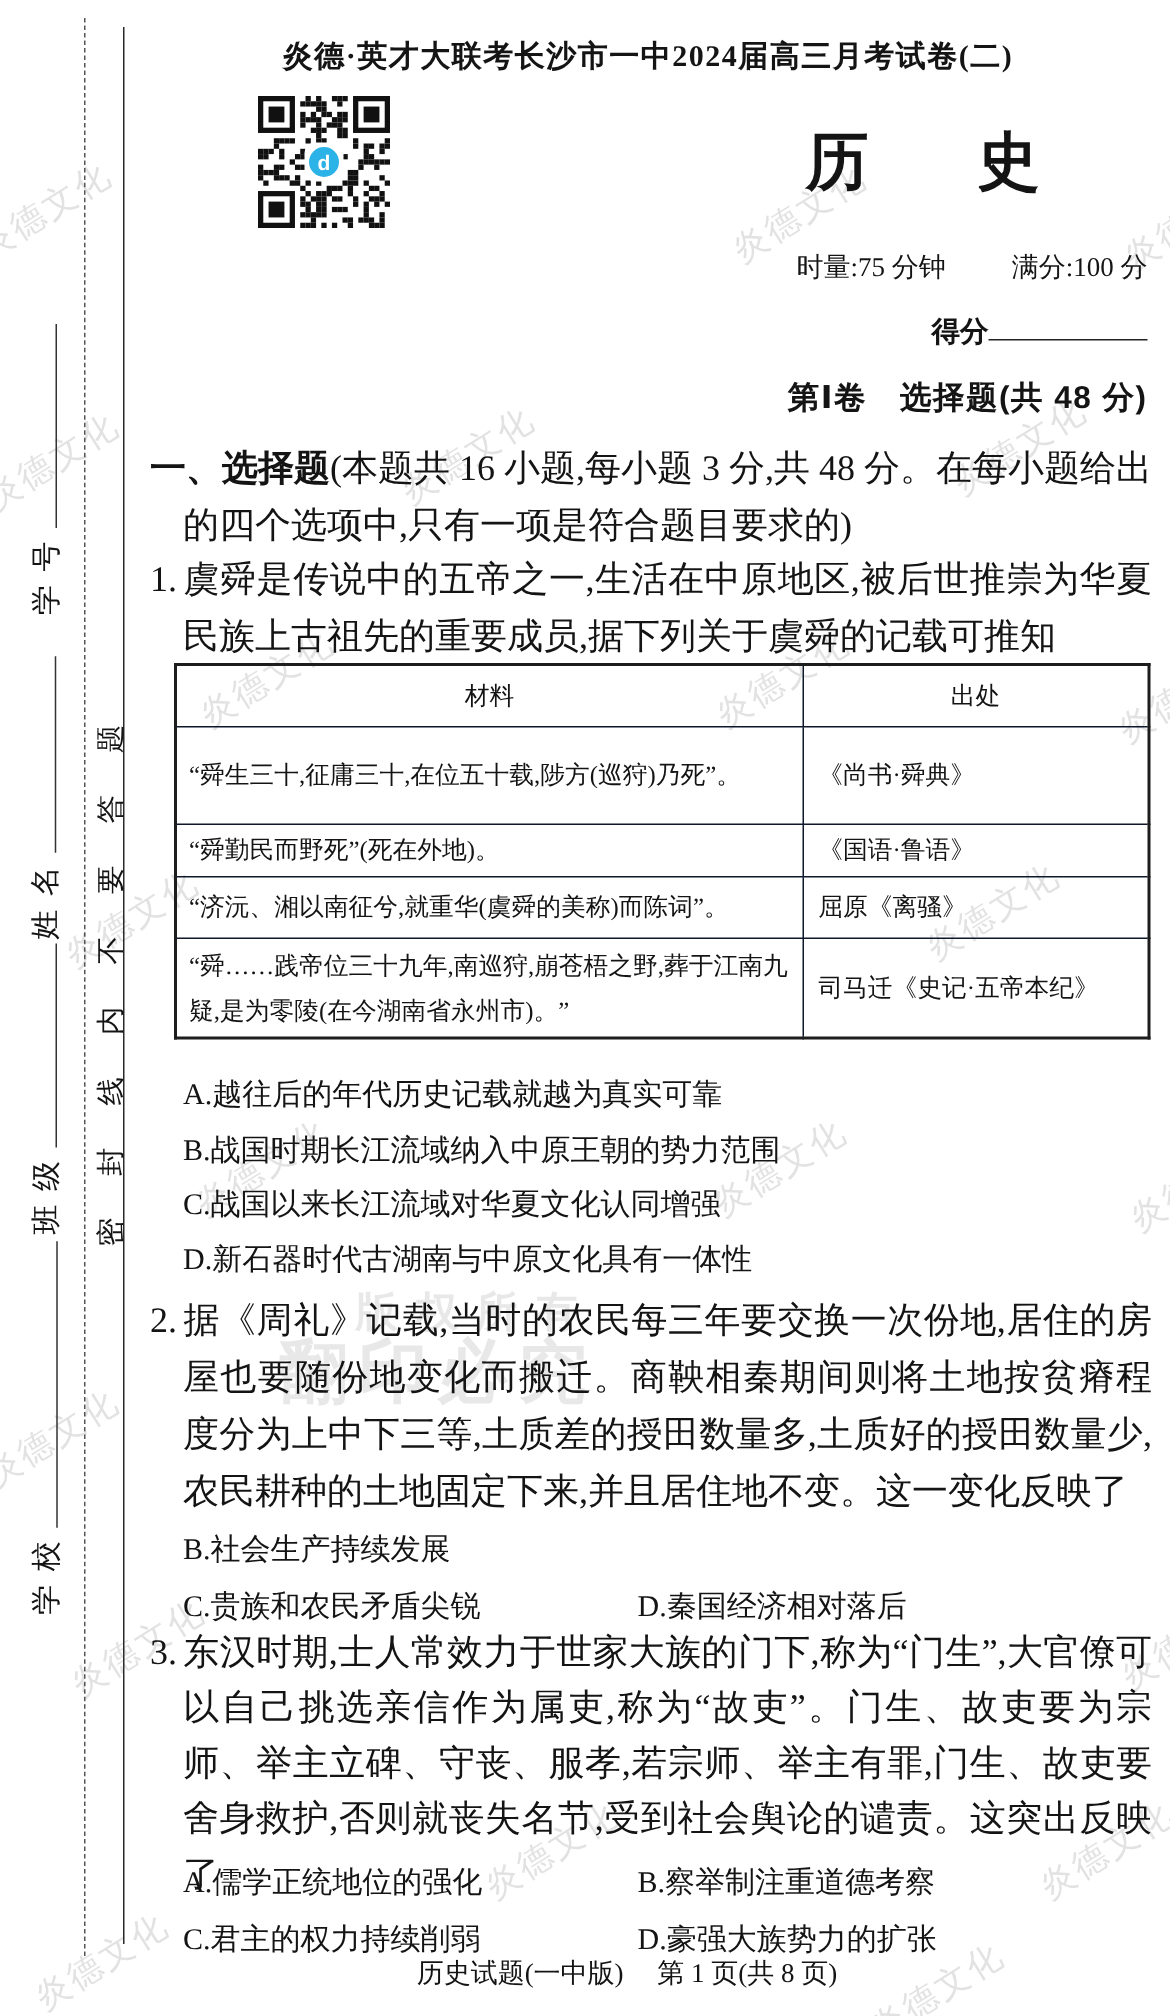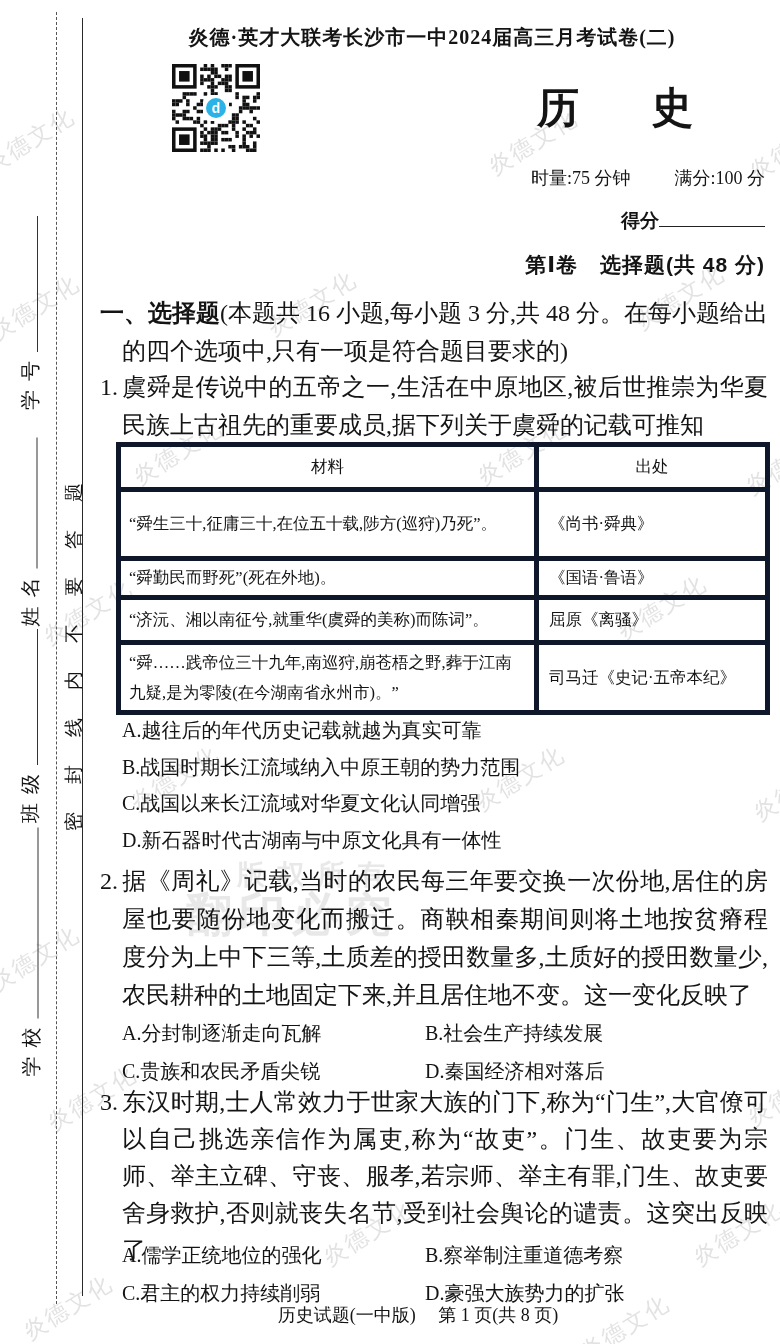--- a/index.html
+++ b/index.html
@@ -39,21 +39,21 @@
   
   .sec-title{position:absolute;left:100px;top:251px;width:665px;text-align:right;font-size:21px;font-weight:bold;
              font-family:"Liberation Sans","DejaVu Sans",sans-serif;letter-spacing:1px;}
   .hang{position:absolute;left:100px;width:668px;font-size:24px;line-height:38px;
         text-align:justify;padding-left:22px;text-indent:-22px;box-sizing:border-box;}
   .bold-sans{font-family:"Liberation Sans","DejaVu Sans",sans-serif;font-weight:bold;}
   .qnum{padding-right:4px;}
   
   table.src{position:absolute;left:116px;top:442px;width:649px;border-collapse:collapse;
             font-size:16.5px;line-height:30px;table-layout:fixed;}
-  table.src th,table.src td{border:5px solid #0f172a;padding:0 8px;vertical-align:middle;font-weight:normal;}
+  table.src th,table.src td{border:1px solid #0f172a;padding:0 8px;vertical-align:middle;font-weight:normal;}
   table.src{border:2px solid #1d1d1d;}
   table.src th{text-align:center;height:40px;}
   table.src td.c2{padding-left:10px;}
   table.src tr.r1 td{height:64px;}
   table.src tr.r2 td{height:34px;}
   table.src tr.r3 td{height:40px;}
   table.src tr.r4 td{height:65px;}
   
   .opts1{position:absolute;left:100px;top:712px;width:668px;font-size:20px;line-height:36.5px;padding-left:22px;box-sizing:border-box;}
   .opt-2col{position:absolute;left:100px;width:668px;font-size:20px;line-height:38px;padding-left:22px;box-sizing:border-box;}
@@ -351,21 +351,20 @@
     <div>A.越往后的年代历史记载就越为真实可靠</div>
     <div>B.战国时期长江流域纳入中原王朝的势力范围</div>
     <div>C.战国以来长江流域对华夏文化认同增强</div>
     <div>D.新石器时代古湖南与中原文化具有一体性</div>
   </div>
 
   <div class="hang" style="top:862px"><span class="qnum">2.</span><span>据《周礼》记载,当时的农民每三年要交换一次份地,居住的房屋也要随份地变化而搬迁。商鞅相秦期间则将土地按贫瘠程度分为上中下三等,土质差的授田数量多,土质好的授田数量少,农民耕种的土地固定下来,并且居住地不变。这一变化反映了</span></div>
 
   <div class="opt-2col" style="top:1014px">
     <div class="opt-row">
-      <span class="l">A.分封制逐渐走向瓦解</span>
       <span>B.社会生产持续发展</span>
     </div>
     <div class="opt-row">
       <span class="l">C.贵族和农民矛盾尖锐</span>
       <span>D.秦国经济相对落后</span>
     </div>
   </div>
 
   <div class="hang" style="top:1084px;line-height:37px"><span class="qnum">3.</span><span>东汉时期,士人常效力于世家大族的门下,称为“门生”,大官僚可以自己挑选亲信作为属吏,称为“故吏”。门生、故吏要为宗师、举主立碑、守丧、服孝,若宗师、举主有罪,门生、故吏要舍身救护,否则就丧失名节,受到社会舆论的谴责。这突出反映了</span></div>
 

